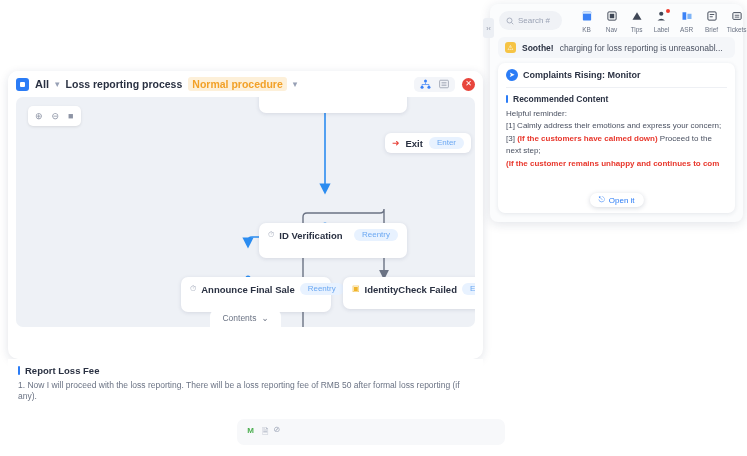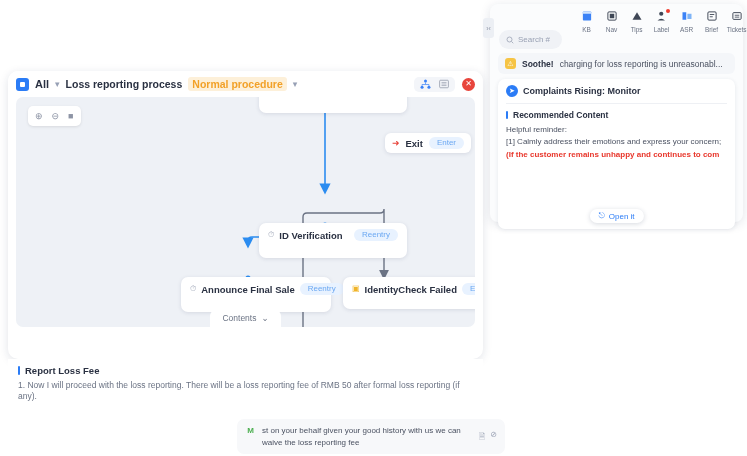--- a/index.html
+++ b/index.html
@@ -130,21 +130,21 @@
   .collapse-tab {
     position:absolute; left:-7px; top:14px;
     width:11px; height:20px; background:#eceff4; border-radius:3px;
     display:flex;align-items:center;justify-content:center;
     color:#8d94a5; font-size:7px;
   }
   .rp-top { display:flex; align-items:flex-start; padding:6px 7px 2px 9px; gap:6px; }
   .search-box {
     width:63px; height:19px; background:#f0f2f6; border-radius:10px;
     display:flex; align-items:center; gap:4px; padding:0 7px;
-    font-size:8px; color:#9aa2b4; flex:0 0 auto; margin-top:20px;
+    font-size:8px; color:#9aa2b4; flex:0 0 auto; margin-top:1px;
   }
   .tools { display:flex; gap:0px; flex:1; justify-content:space-between; padding-left:6px;}
   .tool { width:25px; display:flex; flex-direction:column; align-items:center; gap:2px; position:relative;}
   .tool .glyph { font-size:11px; line-height:12px; }
   .tool .tl { font-size:6.5px; color:#6b7384; letter-spacing:-.1px;}
   .tool .dot {
     position:absolute; right:4px; top:-1px; width:4px;height:4px;
     border-radius:50%; background:#ef3b2d;
   }
 
@@ -300,21 +300,20 @@
     <div class="cs-title">
       <span class="cs-bar"></span>
       <span>Report Loss Fee</span>
     </div>
     <div class="cs-body">1. Now I will proceed with the loss reporting. There will be a loss reporting fee of RMB 50 after formal loss reporting (if any).</div>
   </div>
 
   <div class="chat-row">
     <div class="bubble">
       <span class="avatar-m">M</span>
-      <p>st on your behalf given your good history with us we can waive the loss reporting fee</p>
       <span class="acts">
         <span>🗎</span>
         <span>⊘</span>
       </span>
     </div>
   </div>
 
   <div class="right-panel">
     <div class="collapse-tab">›‹</div>
 
@@ -411,20 +410,21 @@
         <span class="ic">➤</span>
         <b>Complaints Rising: Monitor</b>
       </div>
       <div class="rec-sub">
         <i></i>
         <b>Recommended Content</b>
       </div>
       <div class="rec-body">
         <div>Helpful reminder:</div>
         <div>[1] Calmly address their emotions and express your concern;</div>
+        <div><span>[3] </span><span class="red">(If the customers have calmed down)</span><span> Proceed to the next step;</span></div>
         <div class="red">(If the customer remains unhappy and continues to com</div>
       </div>
       <div class="open-it">
         <span>⎋</span>
         <span>Open it</span>
       </div>
     </div>
   </div>
 
 </div>

